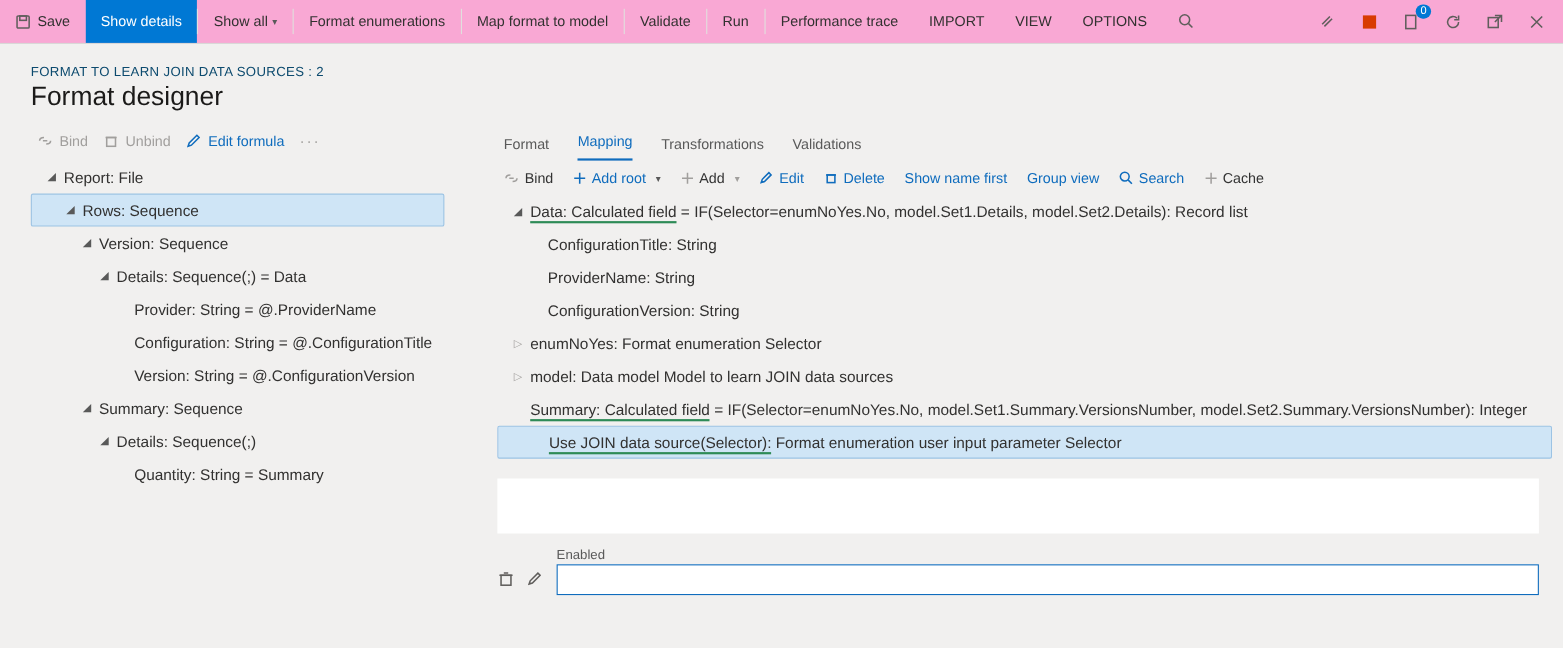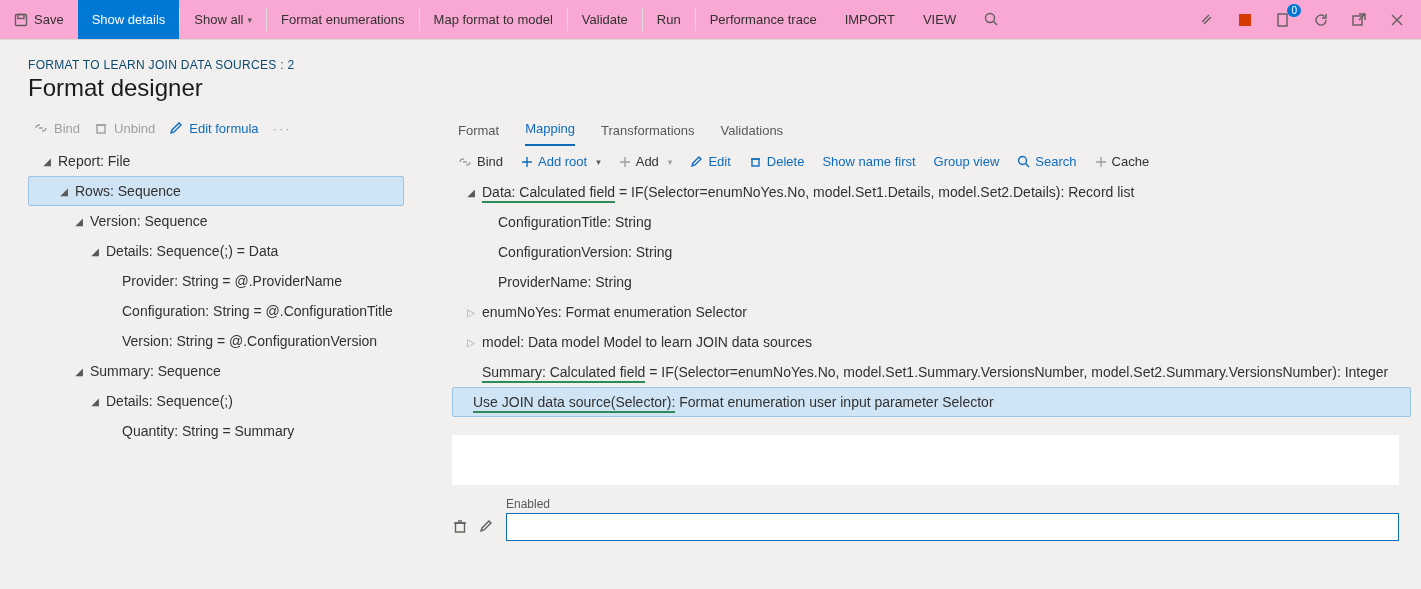--- a/index.html
+++ b/index.html
@@ -103,20 +103,23 @@
   <div class="cmd">
       <span>Performance trace</span>
     </div>
   <div class="cmd">
       <span>IMPORT</span>
     </div>
   <div class="cmd">
       <span>VIEW</span>
     </div>
   <div class="cmd">
+      <span>OPTIONS</span>
+    </div>
+  <div class="cmd">
     <svg width="15" height="15">
         <circle class="ico" cx="6" cy="6" r="4.5"></circle>
         <line class="ico" x1="9.5" y1="9.5" x2="13" y2="13"></line>
       </svg>
   </div>
 
   <div class="spacer"></div>
 
   <div class="right">
     <div class="iconbtn">
@@ -295,39 +298,39 @@
       <div class="node" style="padding-left:14px">
         <span class="caret">◢</span>
         <span>
           <span class="underline-green">Data: Calculated field</span><span> = IF(Selector=enumNoYes.No, model.Set1.Details, model.Set2.Details): Record list</span>
         </span>
       </div>
       <div class="node" style="padding-left:46px">
         <span>ConfigurationTitle: String</span>
       </div>
       <div class="node" style="padding-left:46px">
+        <span>ProviderName: String</span>
+      </div>
+      <div class="node" style="padding-left:46px">
         <span>ConfigurationVersion: String</span>
-      </div>
-      <div class="node" style="padding-left:46px">
-        <span>ProviderName: String</span>
       </div>
       <div class="node" style="padding-left:14px">
         <span class="caret" style="color:#a19f9d">▷</span>
         <span>enumNoYes: Format enumeration Selector</span>
       </div>
       <div class="node" style="padding-left:14px">
         <span class="caret" style="color:#a19f9d">▷</span>
         <span>model: Data model Model to learn JOIN data sources</span>
       </div>
       <div class="node" style="padding-left:30px">
         <span>
           <span class="underline-green">Summary: Calculated field</span><span> = IF(Selector=enumNoYes.No, model.Set1.Summary.VersionsNumber, model.Set2.Summary.VersionsNumber): Integer</span>
         </span>
       </div>
-      <div class="node selected" style="padding-left:20px">
+      <div class="node selected" style="padding-left:46px">
         <span>
           <span class="underline-green">Use JOIN data source(Selector):</span><span> Format enumeration user input parameter Selector</span>
         </span>
       </div>
     </div>
 
     <div class="bottom-box"></div>
 
     <div class="enabled-row">
       <div class="iconcol">

